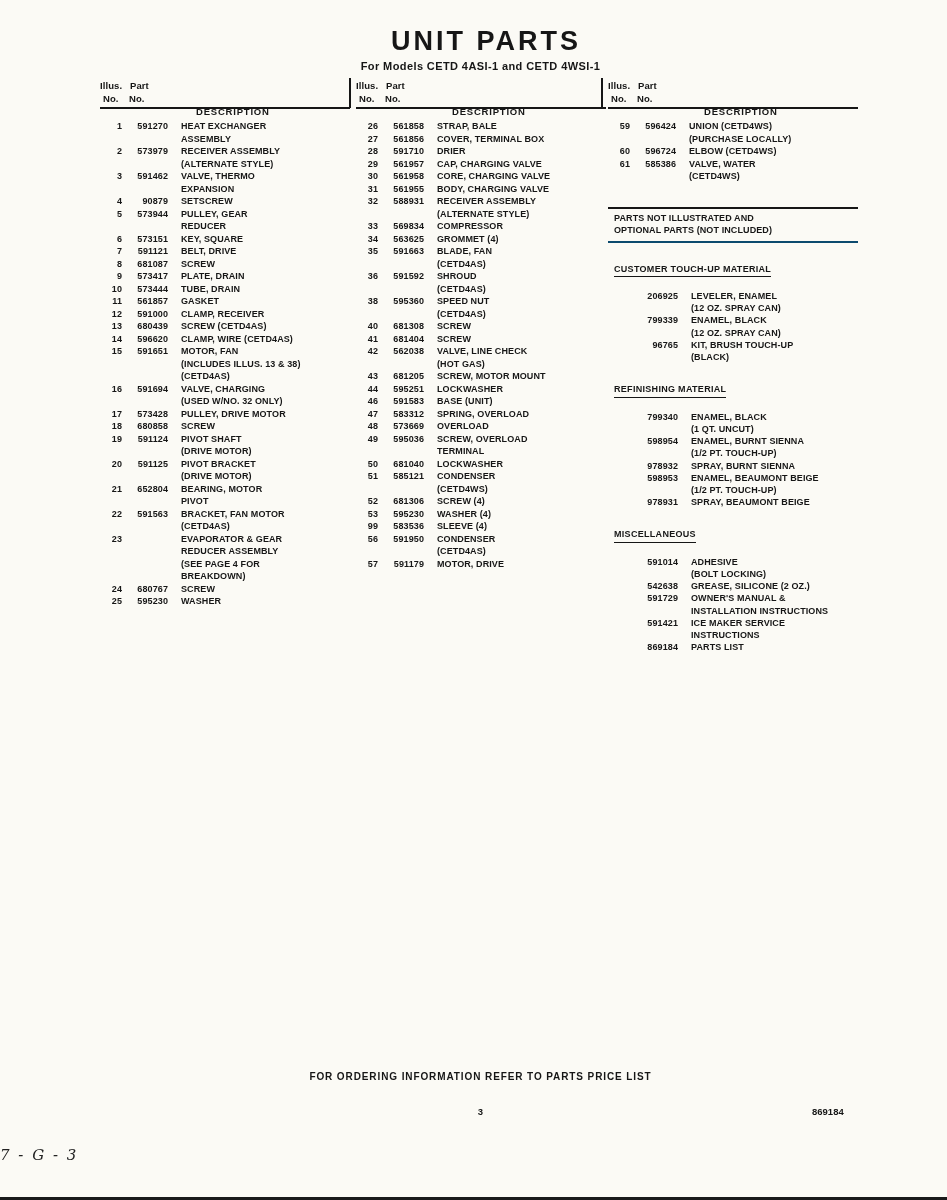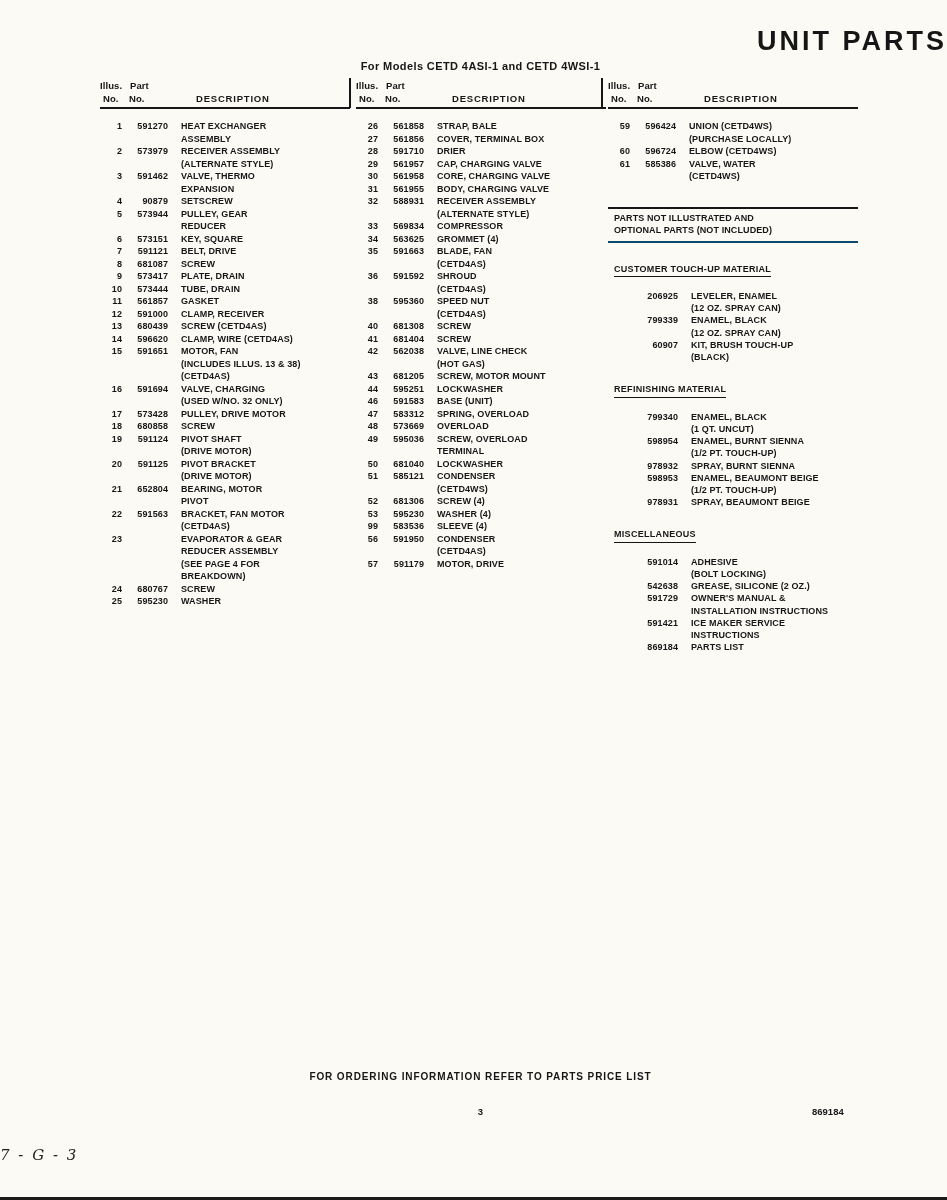--- a/index.html
+++ b/index.html
@@ -7,42 +7,42 @@
     position:relative;
     width:947px;height:1200px;
     background:#fbfaf5;
     font-family:"Liberation Sans",sans-serif;
     color:#161616;
     overflow:hidden;
     margin:0 auto;
   }
   .title{
     position:absolute;top:26px;left:25px;right:0;
-    text-align:right;
+    text-align:center;
     font-size:27px;font-weight:800;letter-spacing:3px;
   }
   .subtitle{
     position:absolute;top:60px;left:14px;right:0;
     text-align:center;
     font-size:11px;font-weight:700;letter-spacing:0.4px;
   }
   .col{
     position:absolute;top:80px;width:250px;
     font-size:9px;font-weight:700;line-height:12.5px;letter-spacing:0.1px;
   }
   .col1{left:100px;}
   .col2{left:356px;}
   .col3{left:608px;}
   .col-header{position:relative;height:26px;font-size:9.5px;}
   .col-header span{position:absolute;white-space:nowrap;}
   .h-illus{left:0;top:0;}
   .h-part{left:30px;top:0;}
   .h-no1{left:3px;top:13px;}
   .h-no2{left:29px;top:13px;}
-  .h-desc{left:96px;top:13px;letter-spacing:0.8px;}
+  .h-desc{left:96px;top:26px;letter-spacing:0.8px;}
   .col-tick{position:absolute;left:-7px;top:-2px;width:2px;height:30px;background:#161616;}
   .rule{height:2px;background:#161616;margin-top:1px;}
   .rows{margin-top:11px;}
   .row{display:flex;}
   .c-illus{flex:0 0 auto;width:22px;text-align:right;}
   .c-part{flex:0 0 auto;width:36px;text-align:right;margin-left:10px;}
   .c-desc{flex:1;margin-left:13px;white-space:pre-line;}
   .banner{
     margin-top:24px;width:244px;
     border-top:2px solid #161616;border-bottom:2px solid #0c4a6e;
@@ -442,21 +442,21 @@
             <span class="c-part">206925</span>
             <span class="c-desc">LEVELER, ENAMEL
 (12 OZ. SPRAY CAN)</span>
           </div>
           <div class="row item">
             <span class="c-part">799339</span>
             <span class="c-desc">ENAMEL, BLACK
 (12 OZ. SPRAY CAN)</span>
           </div>
           <div class="row item">
-            <span class="c-part">60907</span>
+            <span class="c-part">96765</span>
             <span class="c-desc">KIT, BRUSH TOUCH-UP
 (BLACK)</span>
           </div>
         </div>
         <div class="group">
           <div><span class="group-heading">REFINISHING MATERIAL</span></div>
           <div class="row item">
             <span class="c-part">799340</span>
             <span class="c-desc">ENAMEL, BLACK
 (1 QT. UNCUT)</span>

